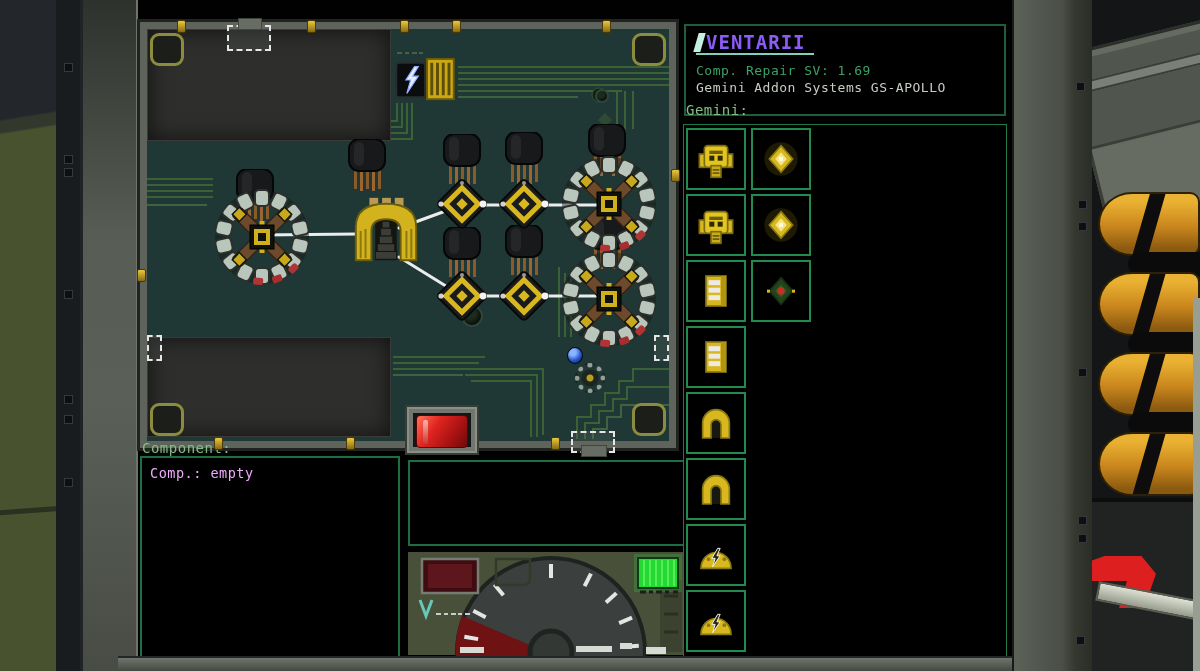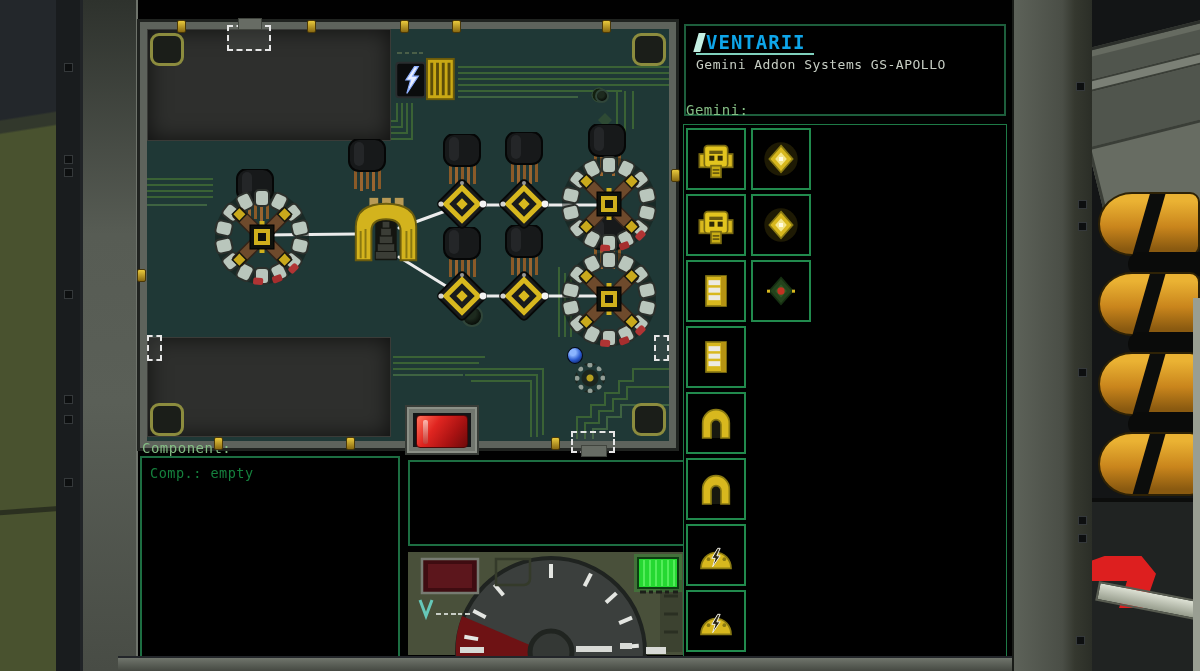--- a/index.html
+++ b/index.html
@@ -80,31 +80,31 @@
       background:linear-gradient(125deg,#ff6a55 4%,#e02520 35%,#a81212 70%,#6e0b0b);
       border:1px solid #4e0808;}
   .switch .rocker::after{content:'';position:absolute;left:6px;top:4px;width:5px;height:24px;
       background:linear-gradient(#ffd0c8,#c04038);opacity:.8;border-radius:2px;}
 
   
   .hdr-box{position:absolute;left:684px;top:24px;width:322px;height:92px;border:2px solid #1d5e3c;
       padding:6px 10px;background:#000;}
   .title-row{display:flex;align-items:flex-end;border-bottom:2px solid #7fd0bd;width:118px;padding-bottom:1px;}
   .title-bar{display:inline-block;width:7px;height:19px;background:#c4efe3;transform:skewX(-16deg);margin-right:3px;}
-  .title{color:#0ea5e9;font-size:19px;font-weight:bold;letter-spacing:1px;line-height:20px;}
+  .title{color:#8b5cf6;font-size:19px;font-weight:bold;letter-spacing:1px;line-height:20px;}
   .hdr-line1{margin-top:8px;color:#3da267;font-size:13px;letter-spacing:.5px;white-space:pre;}
   .hdr-line2{margin-top:2px;color:#c6cdc3;font-size:13px;letter-spacing:.5px;white-space:pre;}
   .ui-label{position:absolute;color:#85be85;font-size:14px;letter-spacing:.5px;}
   .storage-outer{position:absolute;left:683px;top:124px;width:324px;height:534px;border:1px solid #1e7a46;background:#000;}
   .cell{position:absolute;width:60px;height:62px;border:2px solid #218a4d;background:#000;
       display:flex;align-items:center;justify-content:center;}
   .cell svg{width:40px;height:40px;}
   .comp-box{position:absolute;left:140px;top:456px;width:260px;height:202px;border:2px solid #1d6e42;
       background:#000;padding:7px 8px;}
-  .comp-status{color:#15803d;font-size:13.5px;letter-spacing:.5px;white-space:pre;}
+  .comp-status{color:#f0abfc;font-size:13.5px;letter-spacing:.5px;white-space:pre;}
   .addon-box{position:absolute;left:408px;top:460px;width:277px;height:86px;border:2px solid #1d6e42;background:#000;}
   .gauge{position:absolute;left:408px;top:552px;width:277px;height:103px;}
 </style>
 </head>
 <body>
 
 <div class="scene">
 
   <svg width="0" height="0" style="position:absolute" aria-hidden="true">
     <defs>
@@ -426,20 +426,21 @@
       <path d="M232,40 h6 M241,40 h4 M248,40 h6 M257,40 h4 M265,40 h5" stroke="#1c1f19" stroke-width="3"></path>
       <path d="M12,48 l6,16 l6,-16" stroke="#66c8b8" stroke-width="3" fill="none"></path>
       <path d="M28,62 h5 M36,62 h4 M43,62 h5 M50,62 h4 M57,62 h5" stroke="#c8cdc5" stroke-width="2"></path>
     </svg>
 
     <div class="hdr-box" style="left:546px">
       <div class="title-row">
         <span class="title-bar"></span>
         <span class="title">VENTARII</span>
       </div>
+      <div class="hdr-line1">Comp. Repair SV: 1.69</div>
       <div class="hdr-line2">Gemini Addon Systems GS-APOLLO</div>
     </div>
 
     <div class="ui-label" style="left:548px;top:102px">Gemini:</div>
     <div class="storage-outer" style="left:545px"></div>
 
     <div class="cell" style="left:548px;top:128px">
         <svg>
           <use href="#icon-motor"></use>
         </svg>

